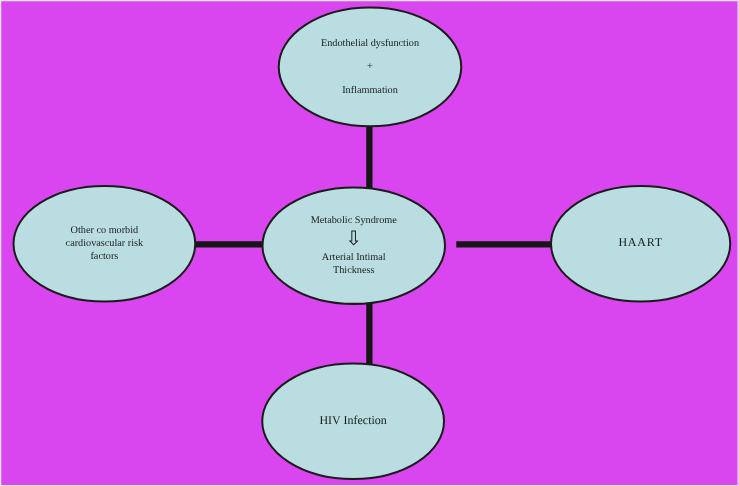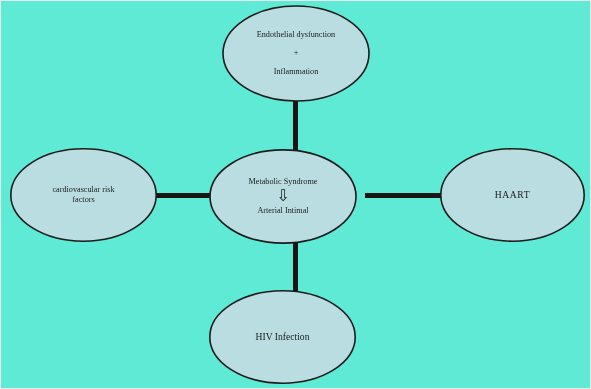--- a/index.html
+++ b/index.html
@@ -4,21 +4,21 @@
 <style>
   html, body {
     margin: 0;
     padding: 0;
     background: #ffffff;
   }
   #canvas {
     position: relative;
     width: 591px;
     height: 389px;
-    background: #5eead4;
+    background: #d946ef;
     border: 1px solid #e9e9ec;
     box-sizing: border-box;
     overflow: hidden;
     font-family: "Liberation Serif", "DejaVu Serif", serif;
   }
   .connector {
     position: absolute;
     background: #161616;
     z-index: 1;
   }
@@ -100,35 +100,37 @@
       <span class="line spaced">+</span>
       <span class="line spaced">Inflammation</span>
     </div>
   </div>
 
   <div class="node" id="node-comorbid">
     <svg width="147" height="94" viewBox="0 0 147 94">
       <ellipse cx="73.5" cy="47" rx="72.7" ry="46.2" fill="#b9dde0" stroke="#1b1b1b" stroke-width="1.6"></ellipse>
     </svg>
     <div class="node-text">
+      <span class="line">Other co morbid</span>
       <span class="line">cardiovascular risk</span>
       <span class="line">factors</span>
     </div>
   </div>
 
   <div class="node" id="node-metabolic">
     <svg width="148" height="95" viewBox="0 0 148 95">
       <ellipse cx="74" cy="47.5" rx="73" ry="46.6" fill="#b9dde0" stroke="#1b1b1b" stroke-width="1.6"></ellipse>
     </svg>
     <div class="node-text">
       <span class="line">Metabolic Syndrome</span>
       <span class="arrow-line">
         <span class="arrow-glyph">⇩</span>
       </span>
       <span class="line">Arterial Intimal</span>
+      <span class="line">Thickness</span>
     </div>
   </div>
 
   <div class="node" id="node-haart">
     <svg width="145" height="94" viewBox="0 0 145 94">
       <ellipse cx="72.5" cy="47" rx="71.7" ry="46.2" fill="#b9dde0" stroke="#1b1b1b" stroke-width="1.6"></ellipse>
     </svg>
     <div class="node-text">
       <span class="line">HAART</span>
     </div>

